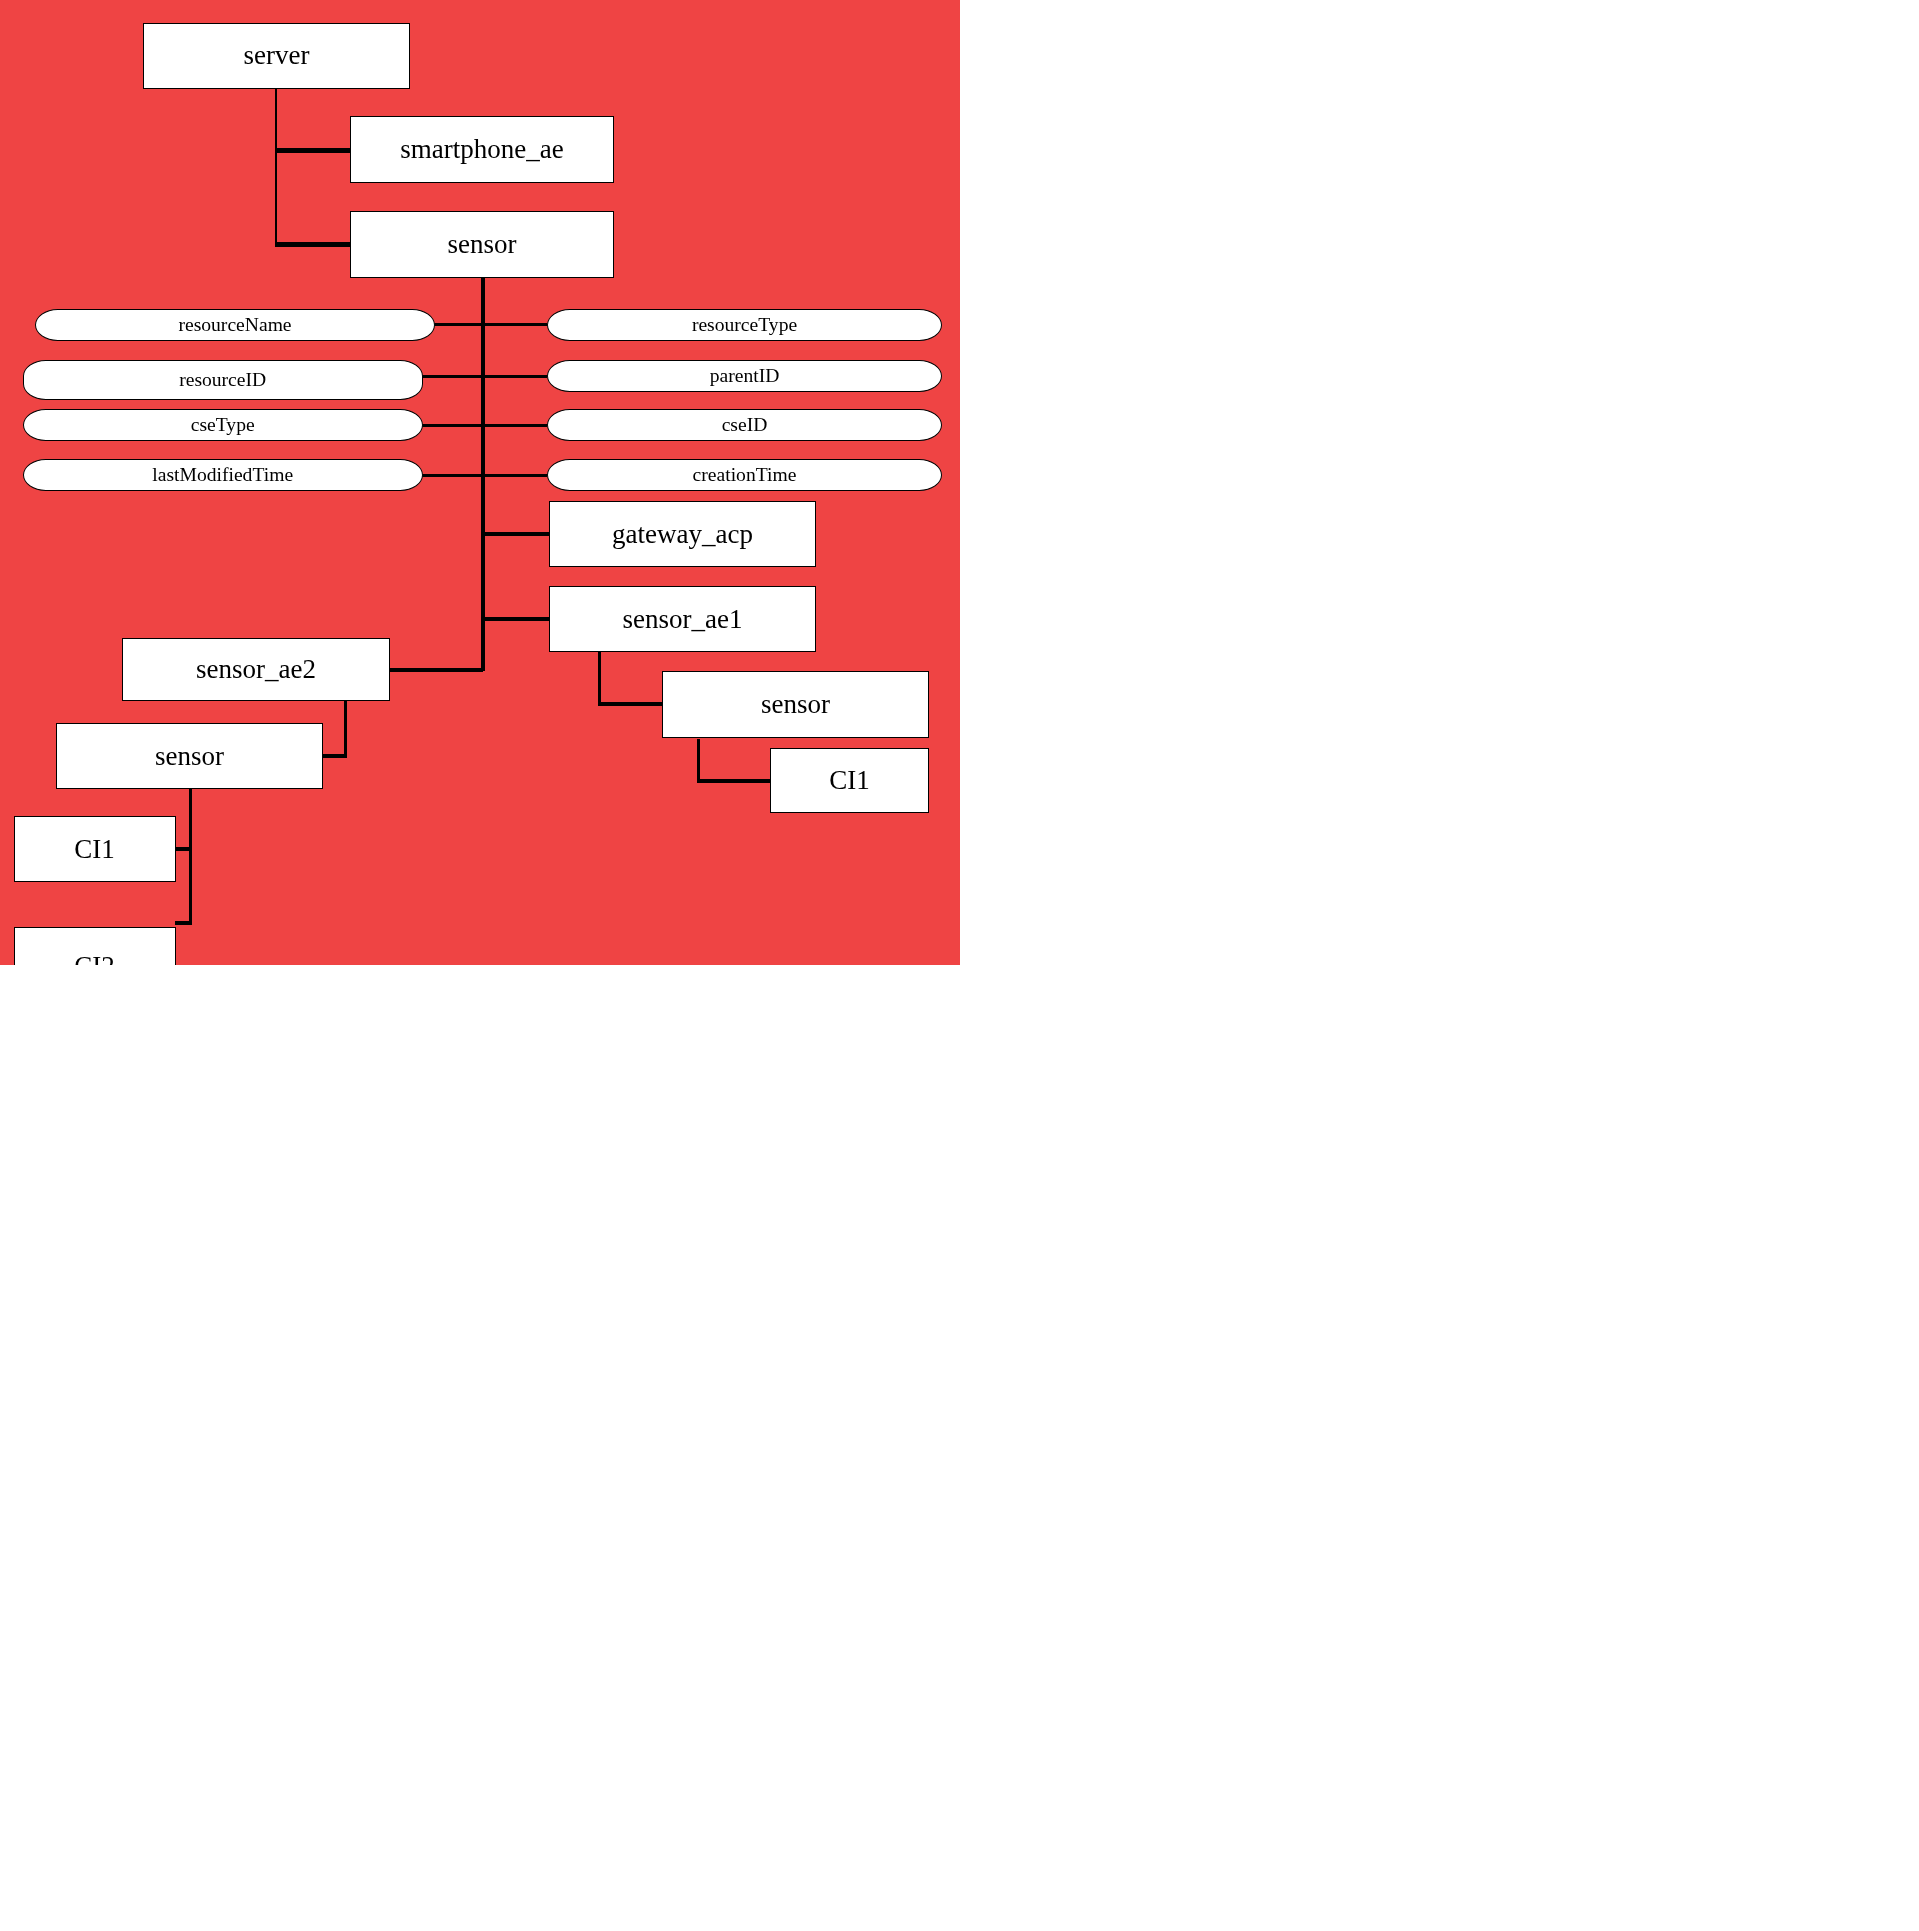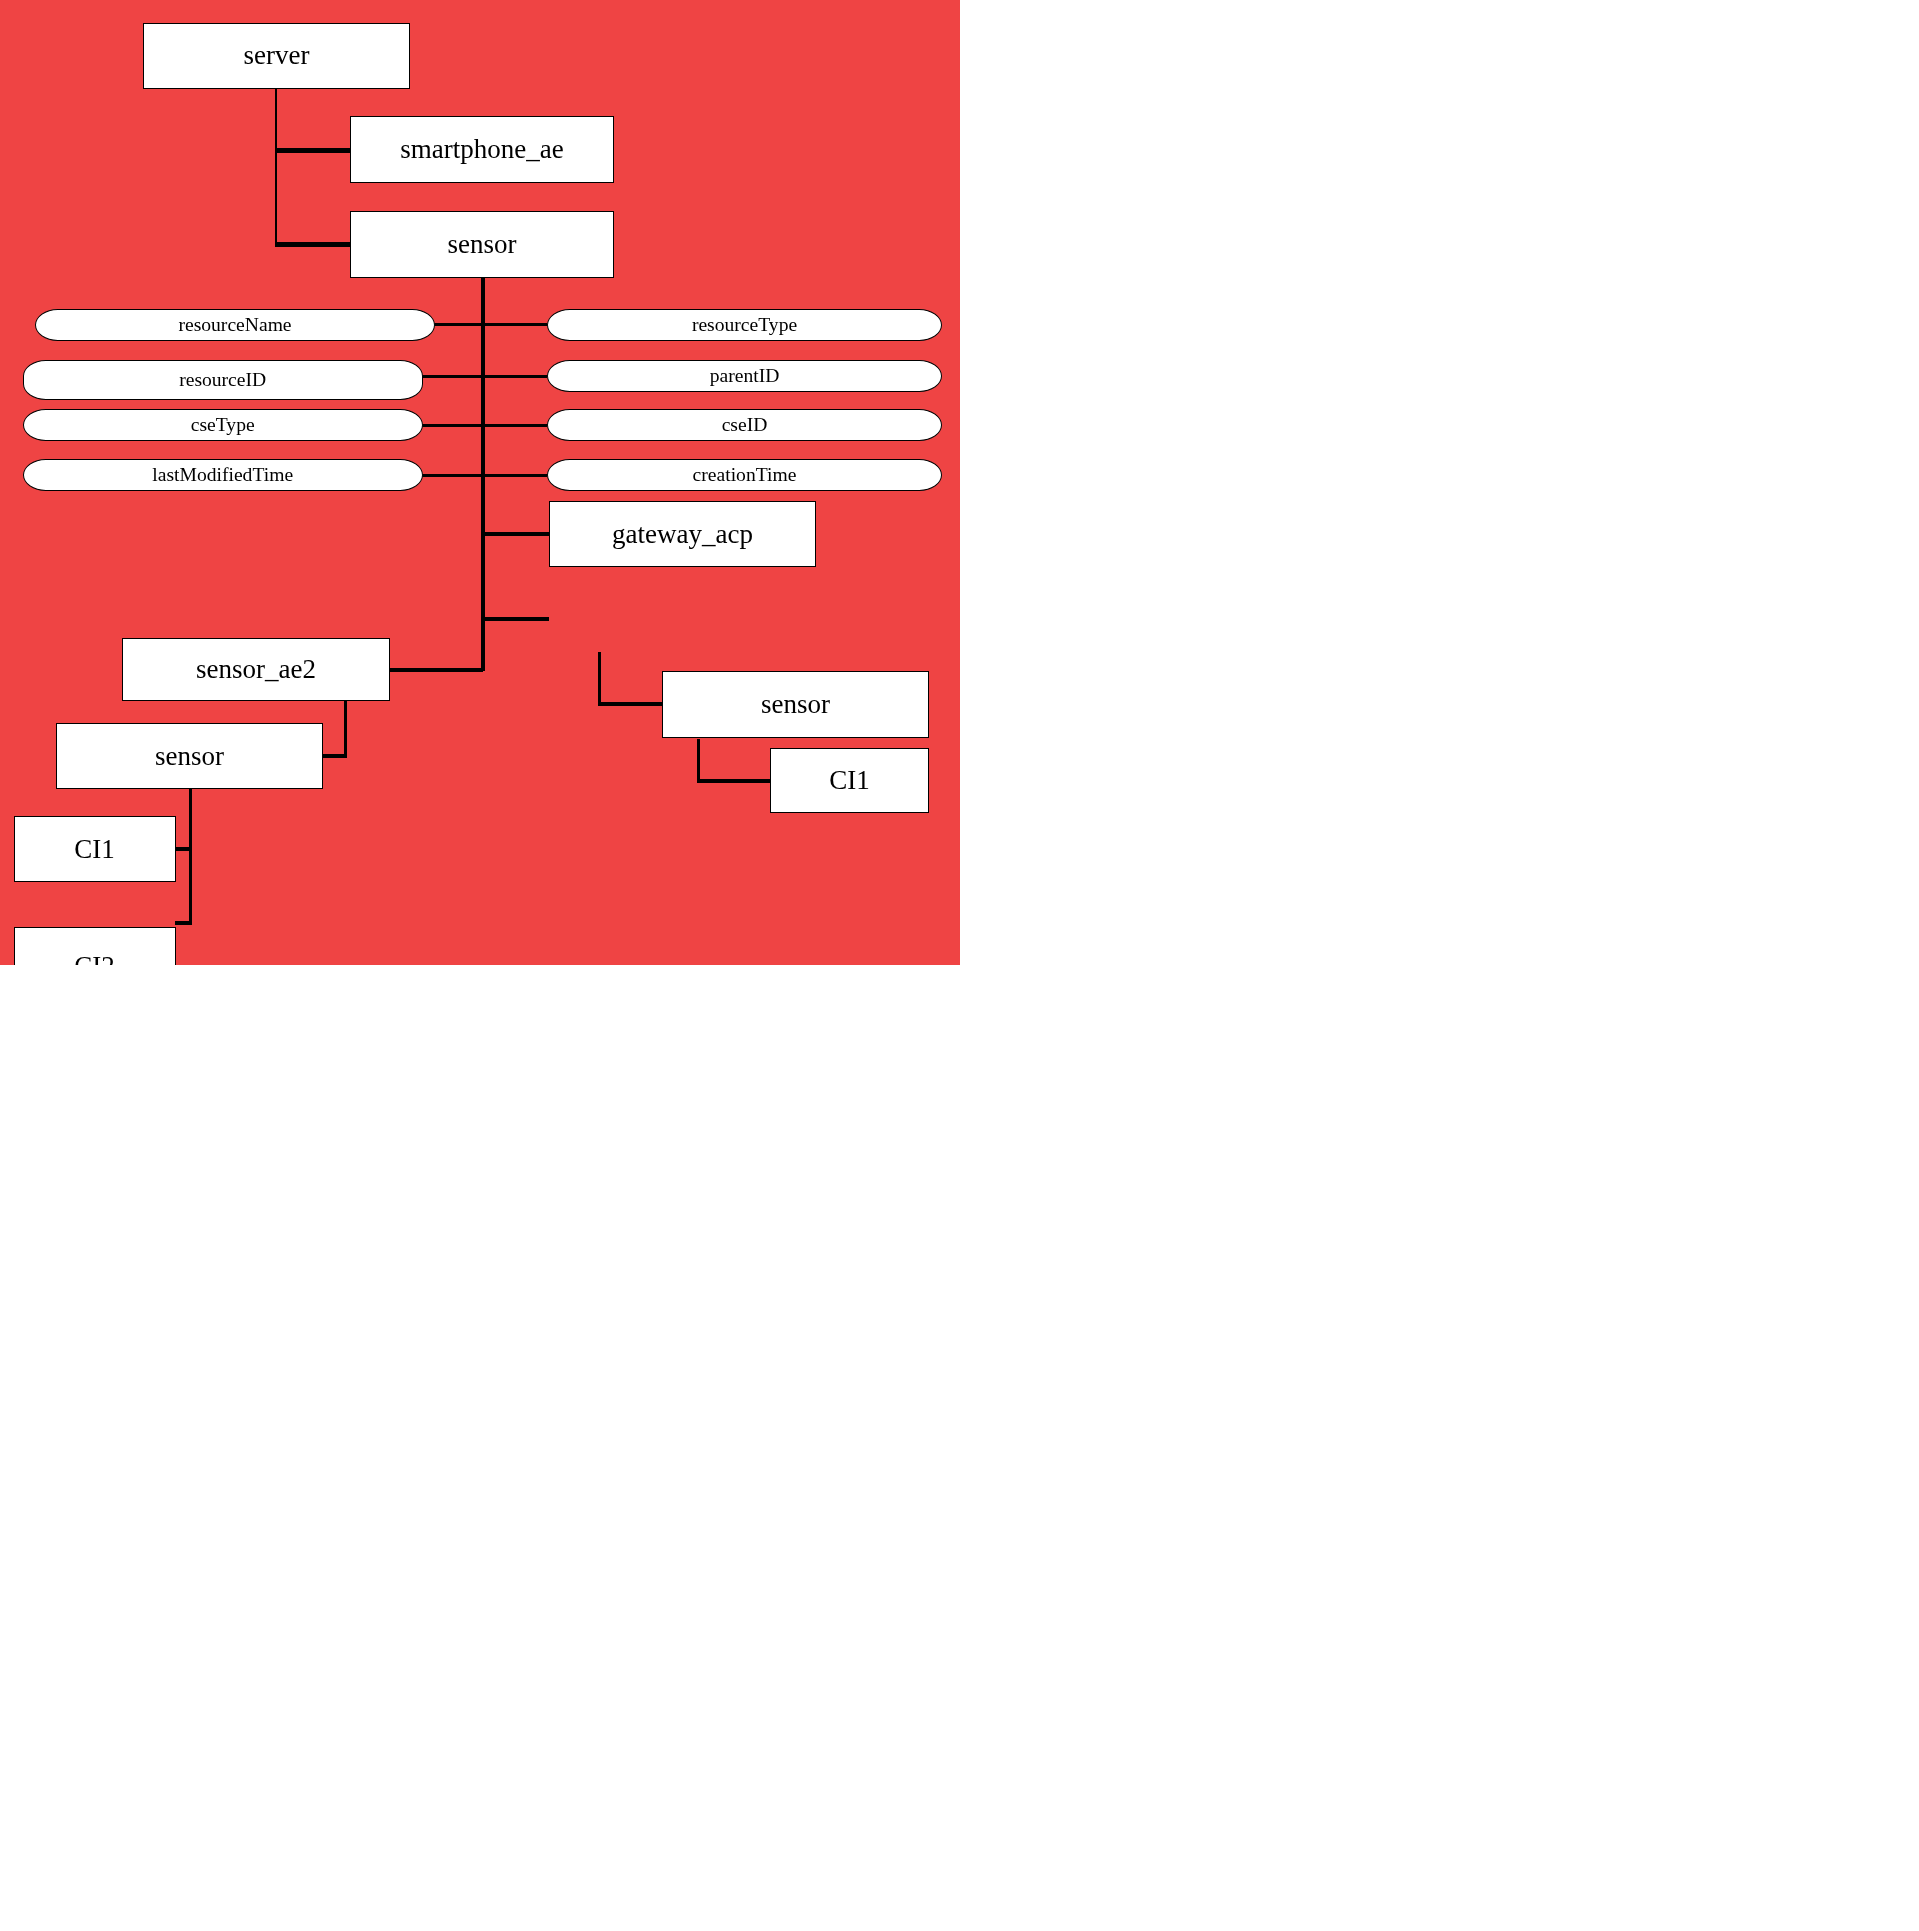--- a/index.html
+++ b/index.html
@@ -96,20 +96,21 @@
   <div class="seg" id="s-ae2-drop"></div>
   <div class="seg" id="s-ae2-elbow"></div>
   <div class="seg" id="s-sensorL-drop"></div>
   <div class="seg" id="s-ci1L-h"></div>
   <div class="seg" id="s-ci2L-h"></div>
 
   <div class="node" id="n-server">server</div>
   <div class="node" id="n-smartphone">smartphone_ae</div>
   <div class="node" id="n-gateway">sensor</div>
   <div class="node" id="n-gatewayAcp">gateway_acp</div>
+  <div class="node" id="n-sensorAe1">sensor_ae1</div>
   <div class="node" id="n-sensorAe2">sensor_ae2</div>
   <div class="node" id="n-sensorR">sensor</div>
   <div class="node" id="n-ci1R">CI1</div>
   <div class="node" id="n-sensorL">sensor</div>
   <div class="node" id="n-ci1L">CI1</div>
   <div class="node" id="n-ci2L">CI2</div>
 
   <div class="node stadium" id="n-resourceName">resourceName</div>
   <div class="node stadium" id="n-resourceType">resourceType</div>
   <div class="node stadium" id="n-resourceID">resourceID</div>

